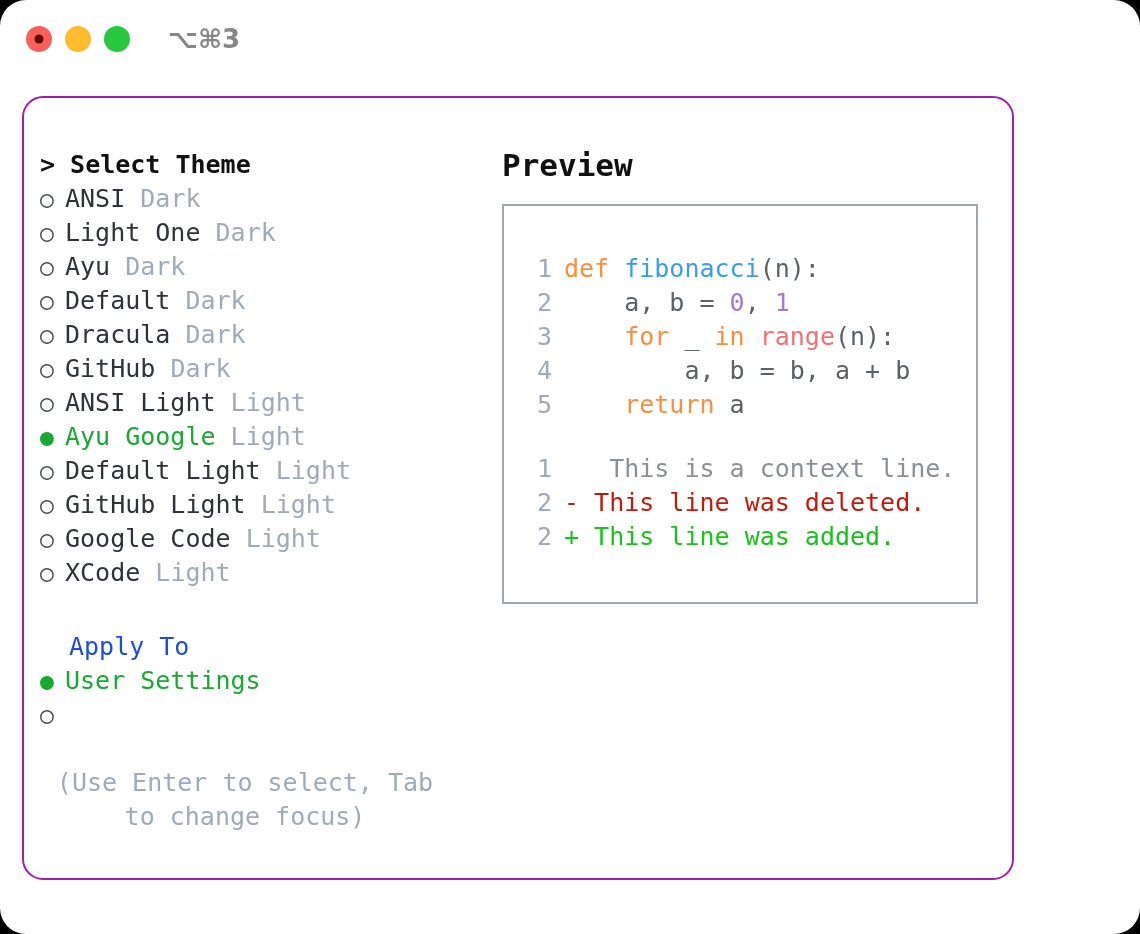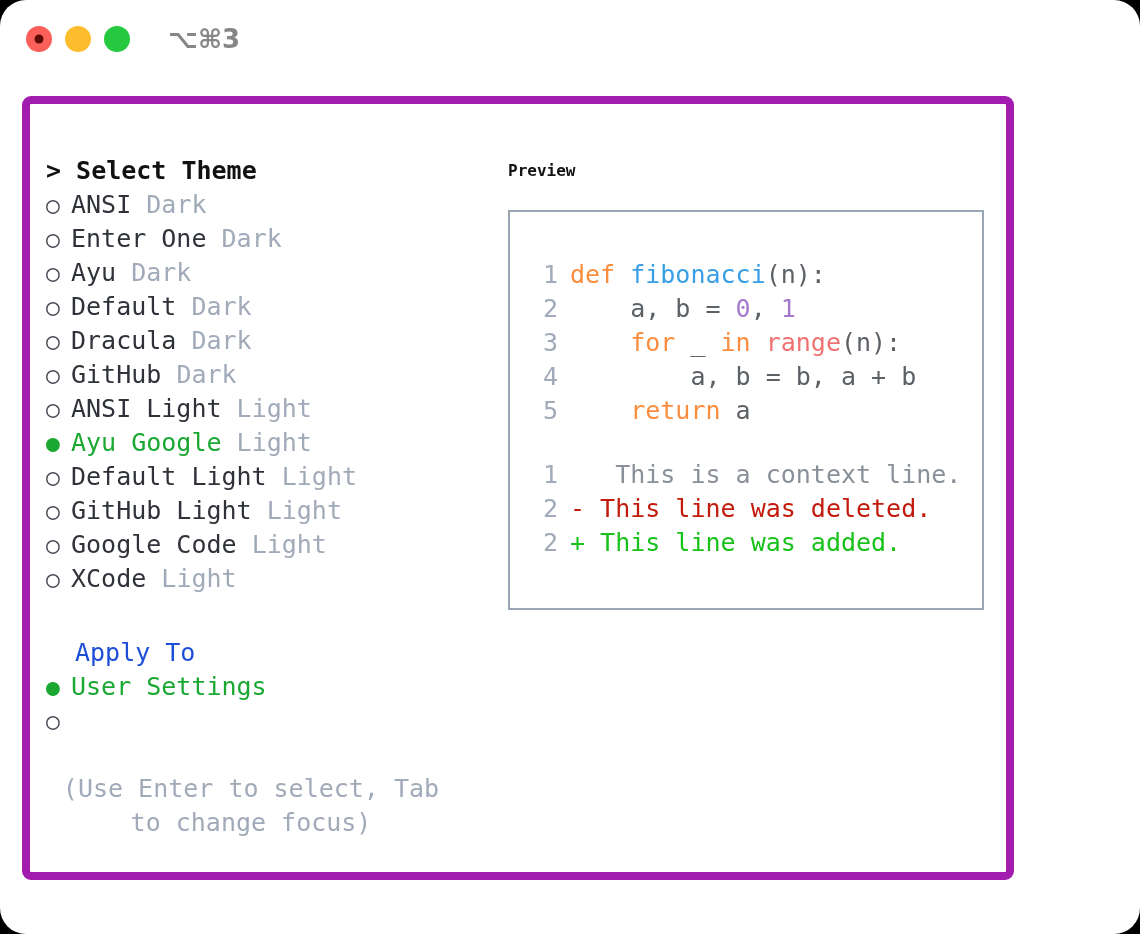--- a/index.html
+++ b/index.html
@@ -68,22 +68,22 @@
     font-family: "DejaVu Sans", "Liberation Sans", sans-serif;
   }
 
   
   .panel {
     position: absolute;
     left: 22px;
     top: 96px;
     width: 992px;
     height: 784px;
-    border: 8px solid #a21caf;
-    border-radius: 9px;
+    border: 2px solid #a21caf;
+    border-radius: 21px;
     box-sizing: border-box;
     background: #ffffff;
   }
 
   .columns {
     position: absolute;
     left: 0; top: 0;
     width: 100%; height: 100%;
   }
 
@@ -143,21 +143,21 @@
   }
 
   
   .right-col {
     position: absolute;
     left: 478px;
     top: 50px;
     width: 500px;
   }
   .preview-title {
-    font-size: 16px;
+    font-size: 31px;
     font-weight: 700;
     color: #111111;
     line-height: 34px;
   }
   .preview-box {
     margin-top: 22px;
     width: 476px;
     height: 400px;
     border: 2px solid #9aa5b5;
     box-sizing: border-box;
@@ -208,21 +208,21 @@
   </div>
 
   <div class="panel">
     <div class="columns">
 
       <div class="left-col">
         <div class="section-title">&gt; Select Theme</div>
 
         <div id="theme-list">
             <div class="opt-row"><span class="marker">○</span><span class="opt-label">ANSI</span><span> </span><span class="opt-variant">Dark</span></div>
-            <div class="opt-row"><span class="marker">○</span><span class="opt-label">Enter One</span><span> </span><span class="opt-variant">Dark</span></div>
+            <div class="opt-row"><span class="marker">○</span><span class="opt-label">Light One</span><span> </span><span class="opt-variant">Dark</span></div>
             <div class="opt-row"><span class="marker">○</span><span class="opt-label">Ayu</span><span> </span><span class="opt-variant">Dark</span></div>
             <div class="opt-row"><span class="marker">○</span><span class="opt-label">Default</span><span> </span><span class="opt-variant">Dark</span></div>
             <div class="opt-row"><span class="marker">○</span><span class="opt-label">Dracula</span><span> </span><span class="opt-variant">Dark</span></div>
             <div class="opt-row"><span class="marker">○</span><span class="opt-label">GitHub</span><span> </span><span class="opt-variant">Dark</span></div>
             <div class="opt-row"><span class="marker">○</span><span class="opt-label">ANSI Light</span><span> </span><span class="opt-variant">Light</span></div>
             <div class="opt-row selected"><span class="marker on">●</span><span class="opt-label">Ayu Google</span><span> </span><span class="opt-variant">Light</span></div>
             <div class="opt-row"><span class="marker">○</span><span class="opt-label">Default Light</span><span> </span><span class="opt-variant">Light</span></div>
             <div class="opt-row"><span class="marker">○</span><span class="opt-label">GitHub Light</span><span> </span><span class="opt-variant">Light</span></div>
             <div class="opt-row"><span class="marker">○</span><span class="opt-label">Google Code</span><span> </span><span class="opt-variant">Light</span></div>
             <div class="opt-row"><span class="marker">○</span><span class="opt-label">XCode</span><span> </span><span class="opt-variant">Light</span></div>

